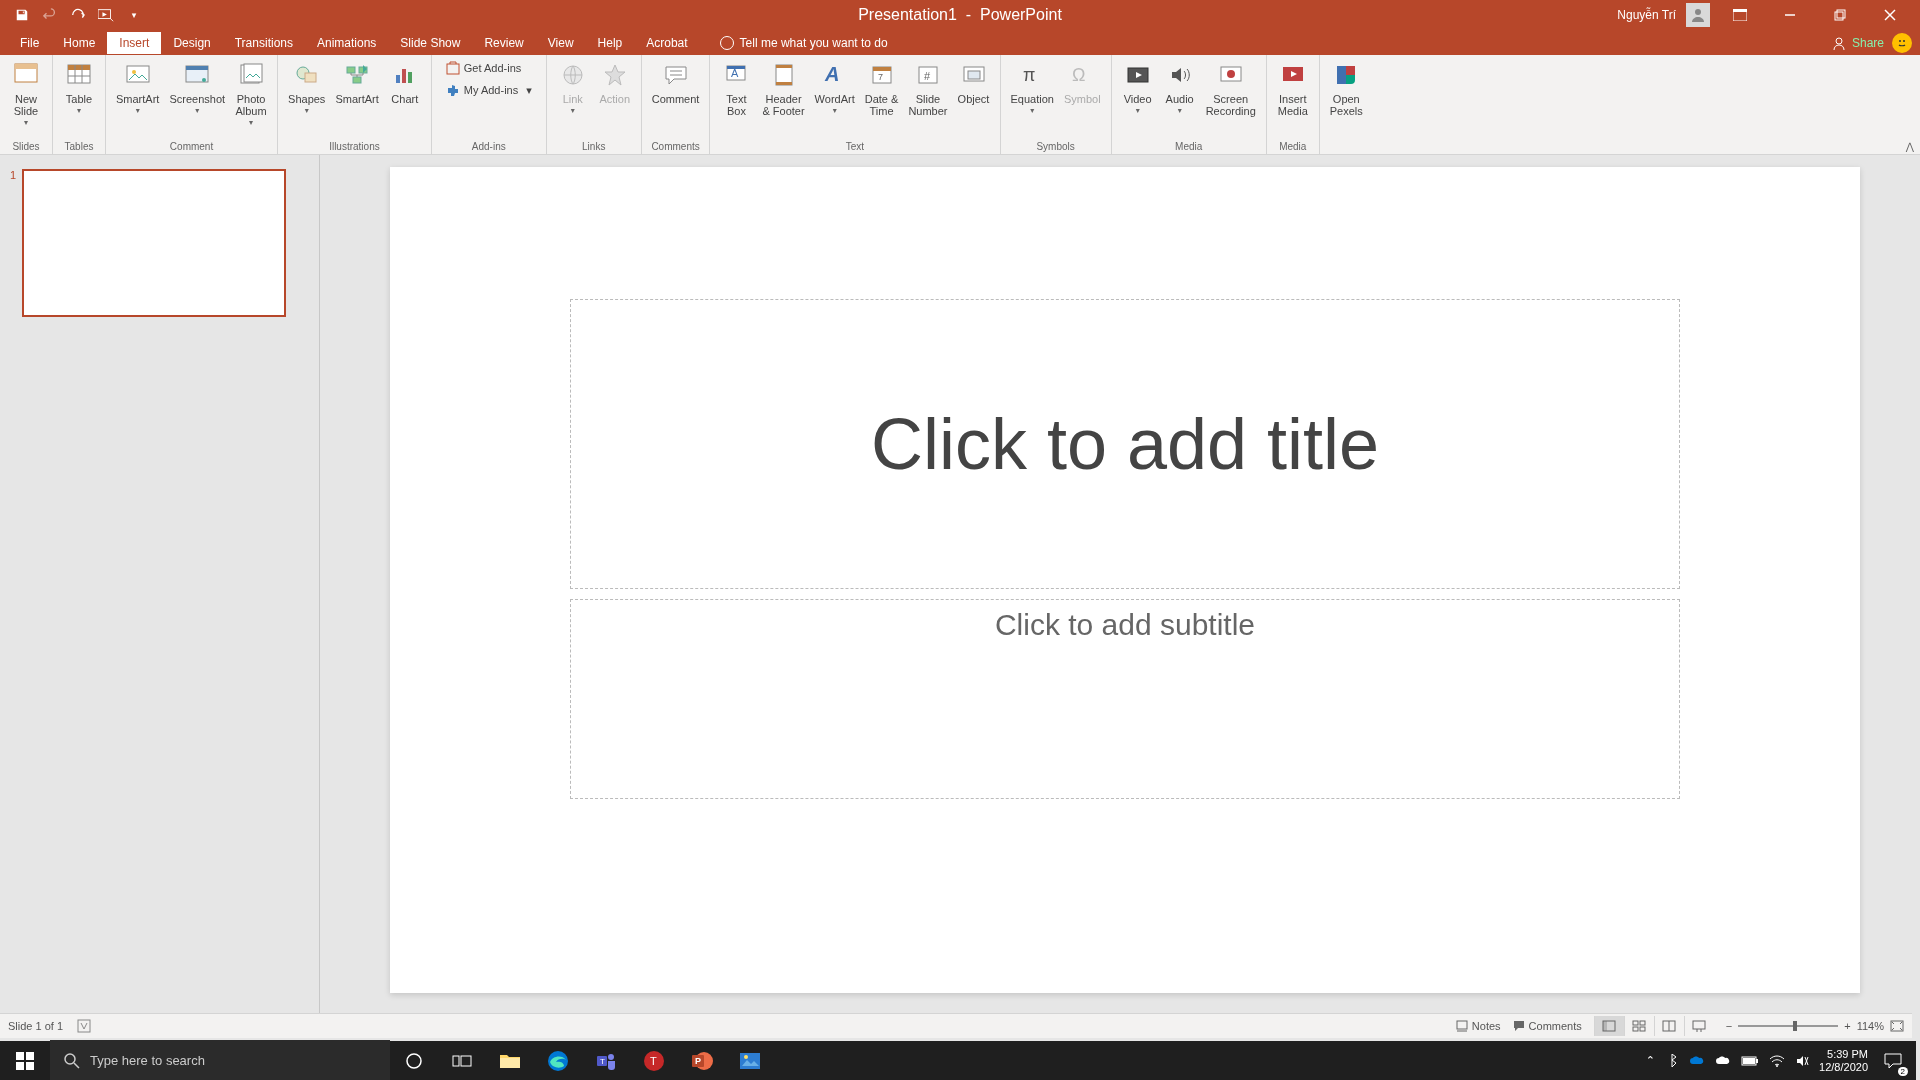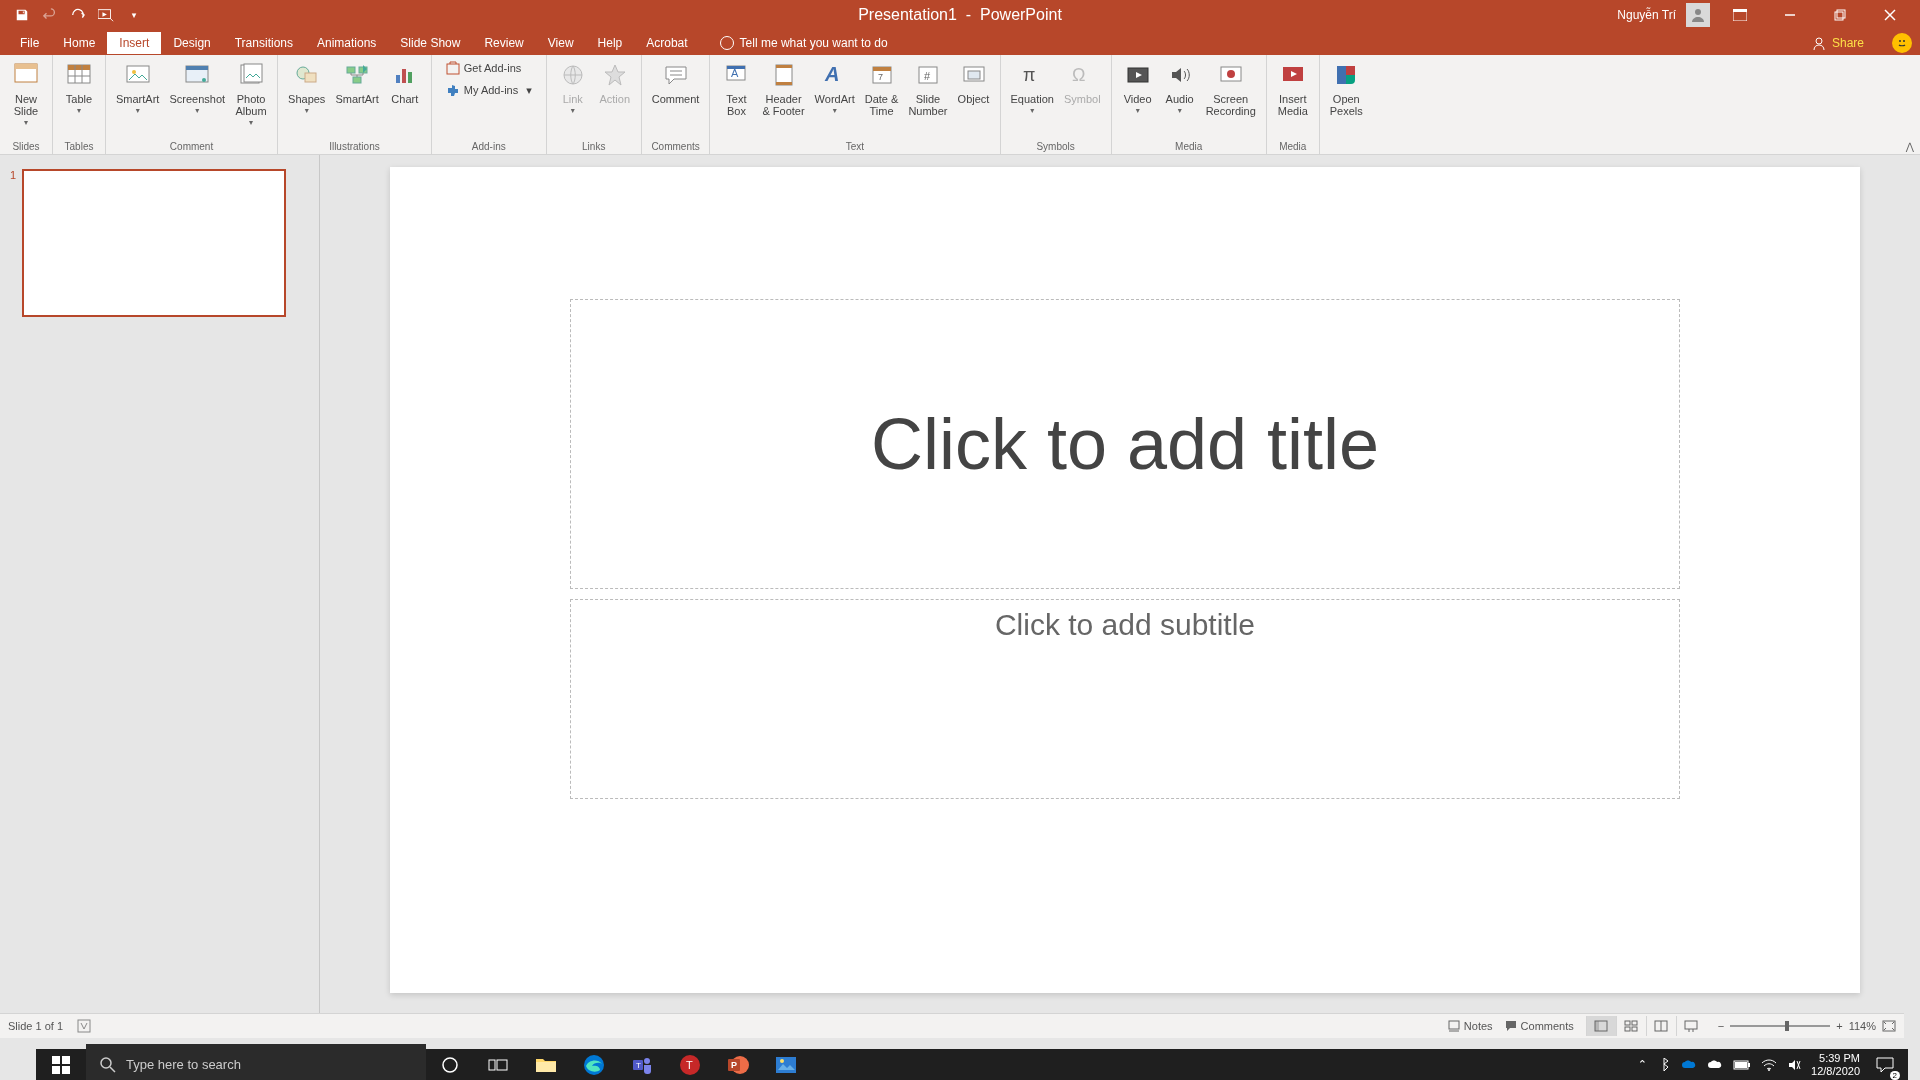--- a/index.html
+++ b/index.html
@@ -14,21 +14,21 @@
 .titlebar .avatar { width: 24px; height: 24px; background: #d9d9d9; display: flex; align-items: center; justify-content: center; }
 .titlebar .avatar svg { width: 16px; height: 16px; fill: #888; }
 .titlebar .winbtn { width: 40px; height: 28px; display: flex; align-items: center; justify-content: center; font-size: 12px; }
 
 
 .tabs { height: 25px; background: #b7472a; display: flex; align-items: center; padding-left: 8px; }
 .tabs .tab { padding: 4px 12px; font-size: 12px; color: #fff; cursor: pointer; }
 .tabs .tab.active { background: #fff; color: #b7472a; }
 .tabs .tell { display: flex; align-items: center; gap: 6px; margin-left: 20px; color: #fff; font-size: 12px; }
 .tabs .tell .bulb { width: 14px; height: 14px; border: 1px solid #fff; border-radius: 50%; }
-.tabs .share { margin-left: auto; display: flex; align-items: flex-start; gap: 6px; color: #fde047; font-size: 12px; padding-right: 28px; }
+.tabs .share { margin-left: auto; display: flex; align-items: flex-start; gap: 6px; color: #86efac; font-size: 12px; padding-right: 8px; }
 .tabs .smile { width: 20px; height: 20px; background: #ffc000; border-radius: 50%; display: flex; align-items: center; justify-content: center; margin-right: 8px; }
 
 
 .ribbon { height: 100px; background: #f3f2f1; border-bottom: 1px solid #d4d4d4; display: flex; position: relative; }
 .group { display: flex; flex-direction: column; align-items: center; padding: 2px 6px 0; border-right: 1px solid #d4d4d4; height: 100%; }
 .group .items { display: flex; align-items: flex-start; gap: 2px; flex: 1; }
 .group .label { font-size: 10px; color: #666; padding-bottom: 2px; }
 .rbtn { display: flex; flex-direction: column; align-items: center; justify-content: flex-start; padding: 2px 4px; font-size: 11px; color: #444; text-align: center; line-height: 12px; min-width: 40px; }
 .rbtn .bicon { width: 32px; height: 32px; margin-bottom: 2px; display: flex; align-items: center; justify-content: center; }
 .rbtn.disabled { color: #aaa; }
@@ -43,31 +43,31 @@
 .thumbwrap { display: flex; align-items: flex-start; gap: 6px; }
 .thumbnum { font-size: 11px; color: #b7472a; }
 .thumb { width: 264px; height: 148px; background: #fff; border: 2px solid #b7472a; }
 .slidearea { flex: 1; background: #e6e6e6; position: relative; }
 .slide { position: absolute; left: 70px; top: 12px; width: 1470px; height: 826px; background: #fff; box-shadow: 0 2px 6px rgba(0,0,0,0.15); }
 .ph { position: absolute; border: 1px dashed #bbb; display: flex; align-items: flex-start; justify-content: center; color: #555; }
 .ph.title { left: 180px; top: 132px; width: 1110px; height: 290px; align-items: center; font-size: 72px; color: #444; font-family: "Calibri Light","Segoe UI Light",sans-serif; }
 .ph.sub { left: 180px; top: 432px; width: 1110px; height: 200px; font-size: 30px; color: #666; padding-top: 8px; font-family: "Calibri","Segoe UI",sans-serif; }
 
 
-.status { position: absolute; left: 0; right: 16px; bottom: 42px; height: 25px; background: #f3f2f1; border-top: 1px solid #d4d4d4; display: flex; align-items: center; font-size: 11px; color: #555; padding: 0 8px; }
+.status { position: absolute; left: 0; right: 8px; bottom: 42px; height: 25px; background: #f3f2f1; border-top: 1px solid #d4d4d4; display: flex; align-items: center; font-size: 11px; color: #555; padding: 0 8px; }
 .status .right { margin-left: auto; display: flex; align-items: center; gap: 12px; }
 .status .viewbtns { display: flex; gap: 0; }
 .status .viewbtn { width: 30px; height: 20px; display: flex; align-items: center; justify-content: center; border-left: 1px solid #d4d4d4; }
 .status .viewbtn.active { background: #d8d8d8; }
 .status .zoom { display: flex; align-items: center; gap: 6px; }
 .status .zline { width: 100px; height: 2px; background: #999; position: relative; }
 .status .zhandle { position: absolute; left: 55px; top: -4px; width: 4px; height: 10px; background: #666; }
 
 
-.taskbar { position: absolute; left: 0; right: 12px; bottom: 0; height: 31px; background: #1f1f1f; display: flex; align-items: center; color: #fff; margin-left: 36px; }
+.taskbar { position: absolute; left: 0; right: 4px; bottom: 0; height: 39px; background: #1f1f1f; display: flex; align-items: center; color: #fff; }
 .taskbar .start { width: 50px; height: 42px; display: flex; align-items: center; justify-content: center; }
 .taskbar .search { flex: 0 0 340px; height: 42px; background: #2b2b2b; display: flex; align-items: center; gap: 10px; padding-left: 14px; font-size: 13px; color: #ccc; }
 .taskbar .tbtn { width: 48px; height: 42px; display: flex; align-items: center; justify-content: center; position: relative; }
 .taskbar .tbtn.active::after { content: ""; position: absolute; bottom: 0; left: 6px; right: 6px; height: 2px; background: #76b9ed; }
 .taskbar .tray { margin-left: auto; display: flex; align-items: center; gap: 10px; padding-right: 8px; font-size: 11px; }
 .taskbar .clock { text-align: right; line-height: 13px; font-size: 11px; }
 .taskbar .notif { width: 30px; height: 30px; display: flex; align-items: center; justify-content: center; position: relative; }
 
 svg { display: block; }
 </style>

